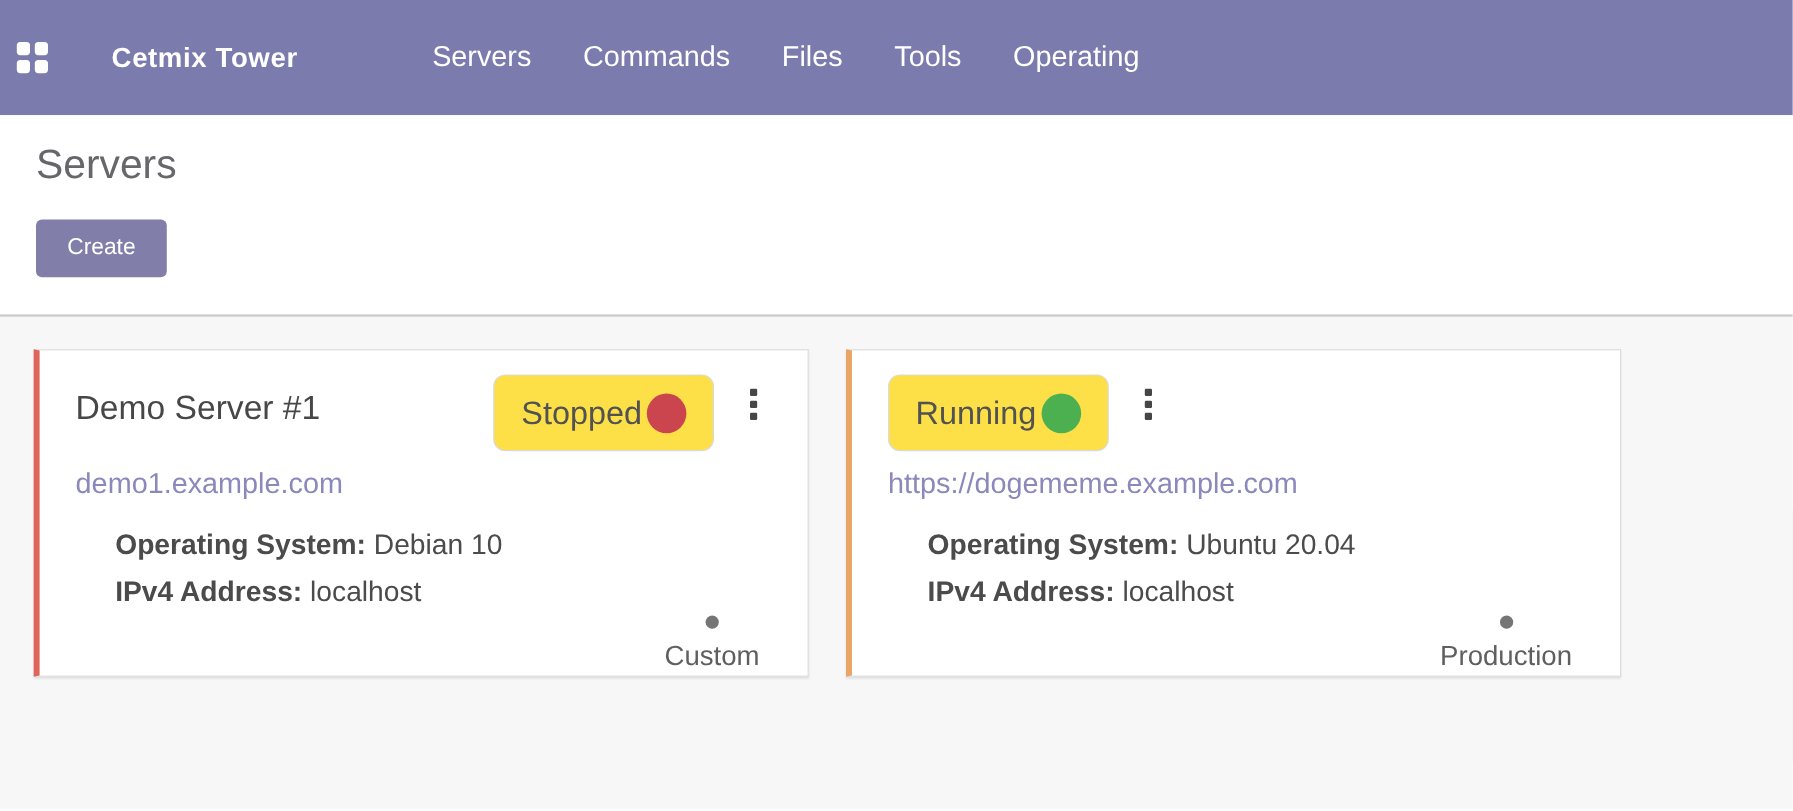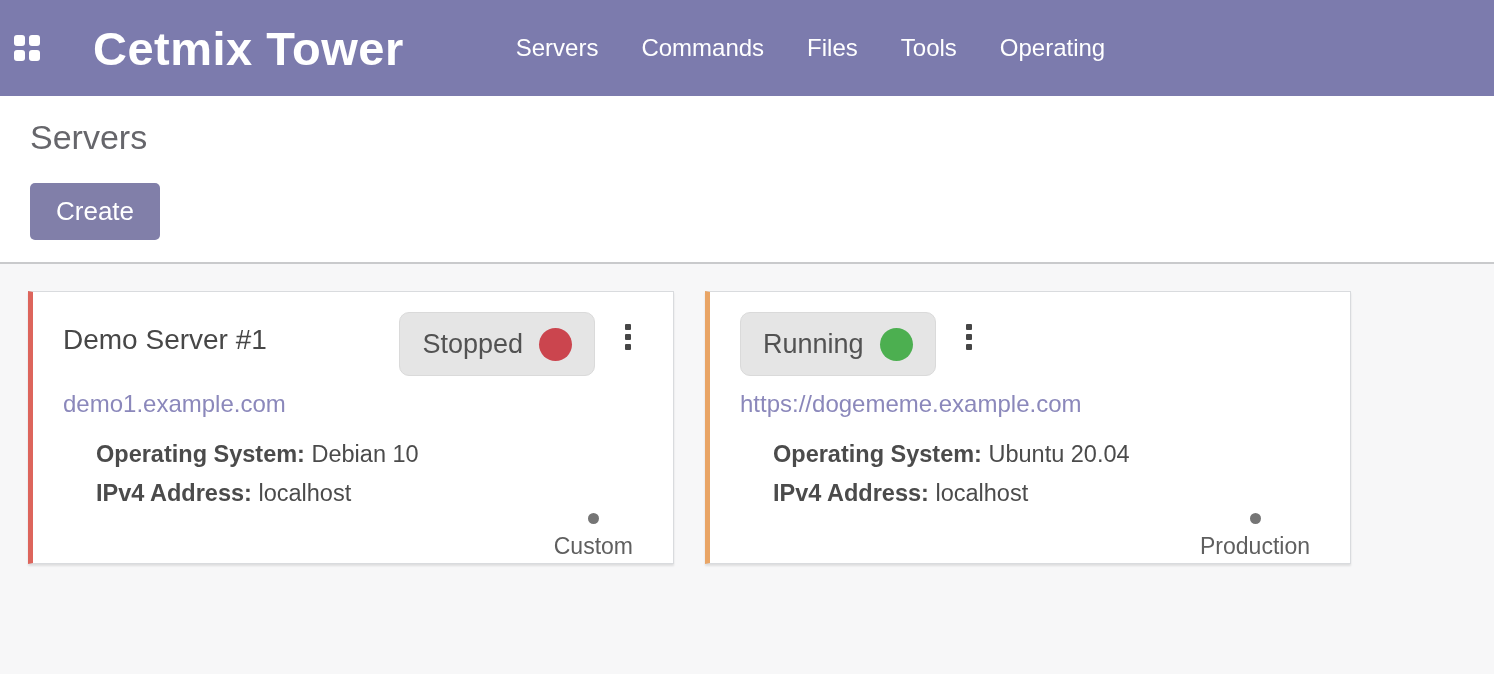--- a/index.html
+++ b/index.html
@@ -22,21 +22,21 @@
     display: grid;
     grid-template-columns: 11px 11px;
     grid-template-rows: 11px 11px;
     gap: 4px;
     cursor: pointer;
   }
   .apps-icon span { background: #ffffff; border-radius: 3px; }
   .brand {
     margin-left: 52px;
     color: #ffffff;
-    font-size: 47px;
+    font-size: 23px;
     font-weight: 700;
     letter-spacing: 0.5px;
     white-space: nowrap;
   }
   .nav-menu {
     margin-left: 112px;
     display: flex;
     align-items: center;
     gap: 43px;
   }
@@ -57,21 +57,21 @@
   .page-title {
     font-size: 34px;
     font-weight: 400;
     color: #66666b;
   }
   .create-btn {
     margin-top: 26px;
     display: inline-block;
     background: #817fa9;
     color: #ffffff;
-    font-size: 26px;
+    font-size: 19px;
     font-family: inherit;
     border: none;
     border-radius: 5px;
     padding: 13px 26px;
     cursor: pointer;
   }
 
   
   .content {
     background: #f7f7f8;
@@ -100,22 +100,22 @@
     font-size: 28px;
     font-weight: 400;
     color: #474747;
     margin-top: 12px;
     flex: 1;
     white-space: nowrap;
   }
   .status-badge {
     display: inline-flex;
     align-items: center;
-    gap: 16px;
-    background: #e5e5e5;
+    gap: 4px;
+    background: #fde047;
     border: 1px solid #dadada;
     border-radius: 10px;
     height: 64px;
     padding: 0 22px;
     font-size: 27px;
     color: #525252;
     cursor: pointer;
     white-space: nowrap;
   }
   .status-dot {

